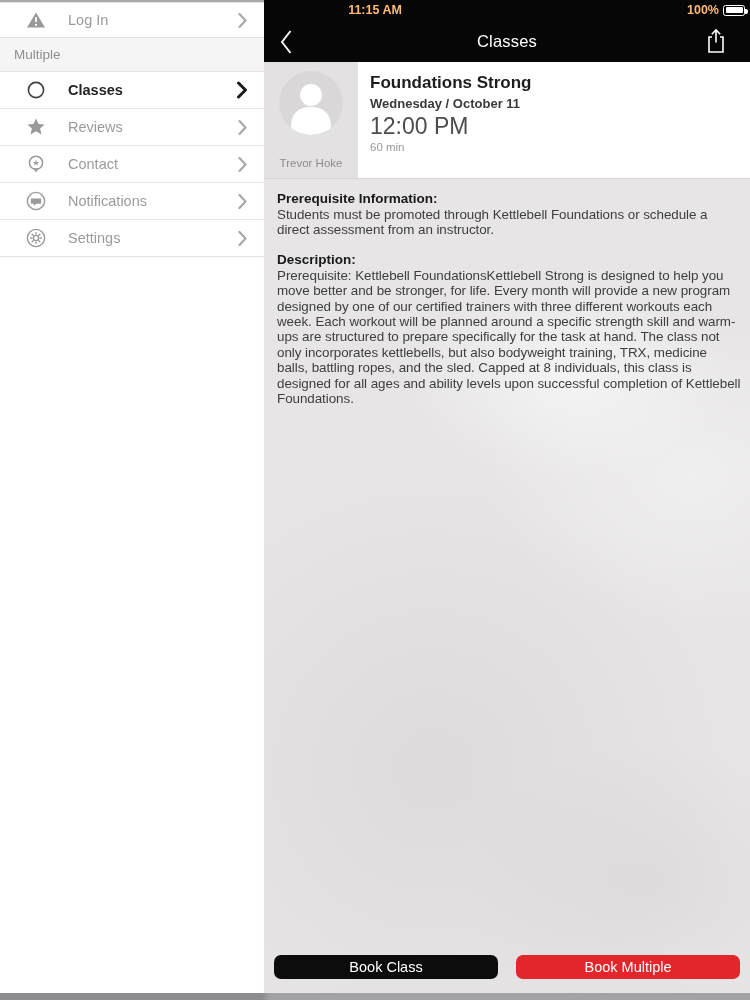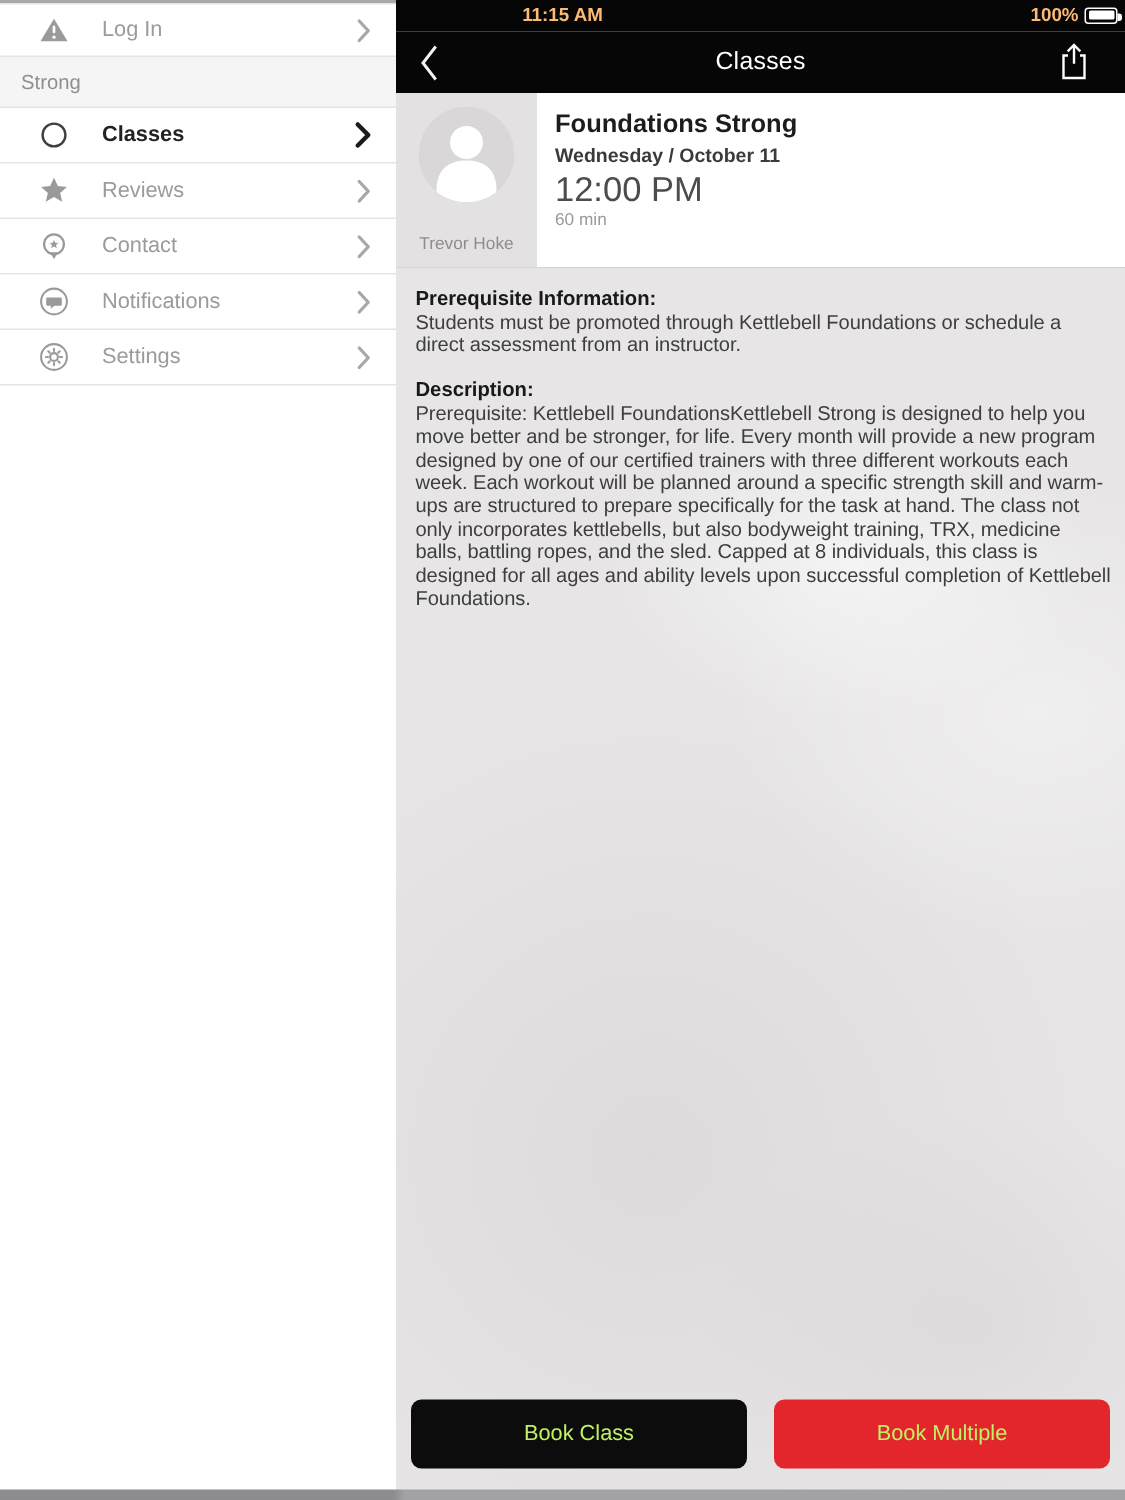--- a/index.html
+++ b/index.html
@@ -53,21 +53,21 @@
        radial-gradient(300px 220px at 88% 36%, rgba(255,255,255,.38), transparent 70%),
        radial-gradient(420px 420px at 35% 72%, rgba(197,194,196,.30), transparent 72%),
        radial-gradient(260px 200px at 80% 86%, rgba(202,199,201,.28), transparent 72%);
   }
   .d-head { font-size:13.5px; font-weight:700; color:#191919; line-height:15.5px; position:relative; }
   .d-body { font-size:13.4px; color:#3e3e3e; line-height:15.4px; max-width:468px; position:relative; letter-spacing:-0.05px; }
   .d-gap { height:15px; }
 
   
   .actions { position:absolute; left:10px; right:10px; bottom:21px; display:flex; gap:18px; }
-  .btn { flex:1; height:46px; border:none; border-radius:7px; color:#bef264; font-size:14.5px; font-family:"Liberation Sans", sans-serif; display:flex; align-items:center; justify-content:center; cursor:pointer; }
+  .btn { flex:1; height:24px; border:none; border-radius:7px; color:#ffffff; font-size:14.5px; font-family:"Liberation Sans", sans-serif; display:flex; align-items:center; justify-content:center; cursor:pointer; }
   .btn-dark { background:#0c0c0c; }
   .btn-red { background:#e2262b; }
 
   .bottom-strip { position:absolute; left:0; bottom:0; width:750px; height:7px; background:linear-gradient(to right, #8d8d91 0 35%, #a2a1a5 36% 100%); z-index:5; }
 </style>
 </head>
 <body>
 
 <aside class="sidebar">
 
@@ -82,21 +82,21 @@
     </span>
     <span class="lbl">Log In</span>
     <span class="chev">
       <svg width="11" height="17" viewBox="0 0 11 17">
           <polyline points="2.5,2 8.5,8.5 2.5,15" fill="none" stroke="currentColor" stroke-width="2.2" stroke-linecap="round" stroke-linejoin="round"></polyline>
         </svg>
     </span>
   </div>
 
   <div class="section-hdr">
-    <span>Strong</span>
+    <span>Multiple</span>
   </div>
 
   <div class="row nav-row em">
     <span class="icon-box">
       <svg width="20" height="20" viewBox="0 0 20 20">
           <circle cx="10" cy="10" r="7.6" fill="none" stroke="#3f3f3f" stroke-width="1.6"></circle>
         </svg>
     </span>
     <span class="lbl">Classes</span>
     <span class="chev">

